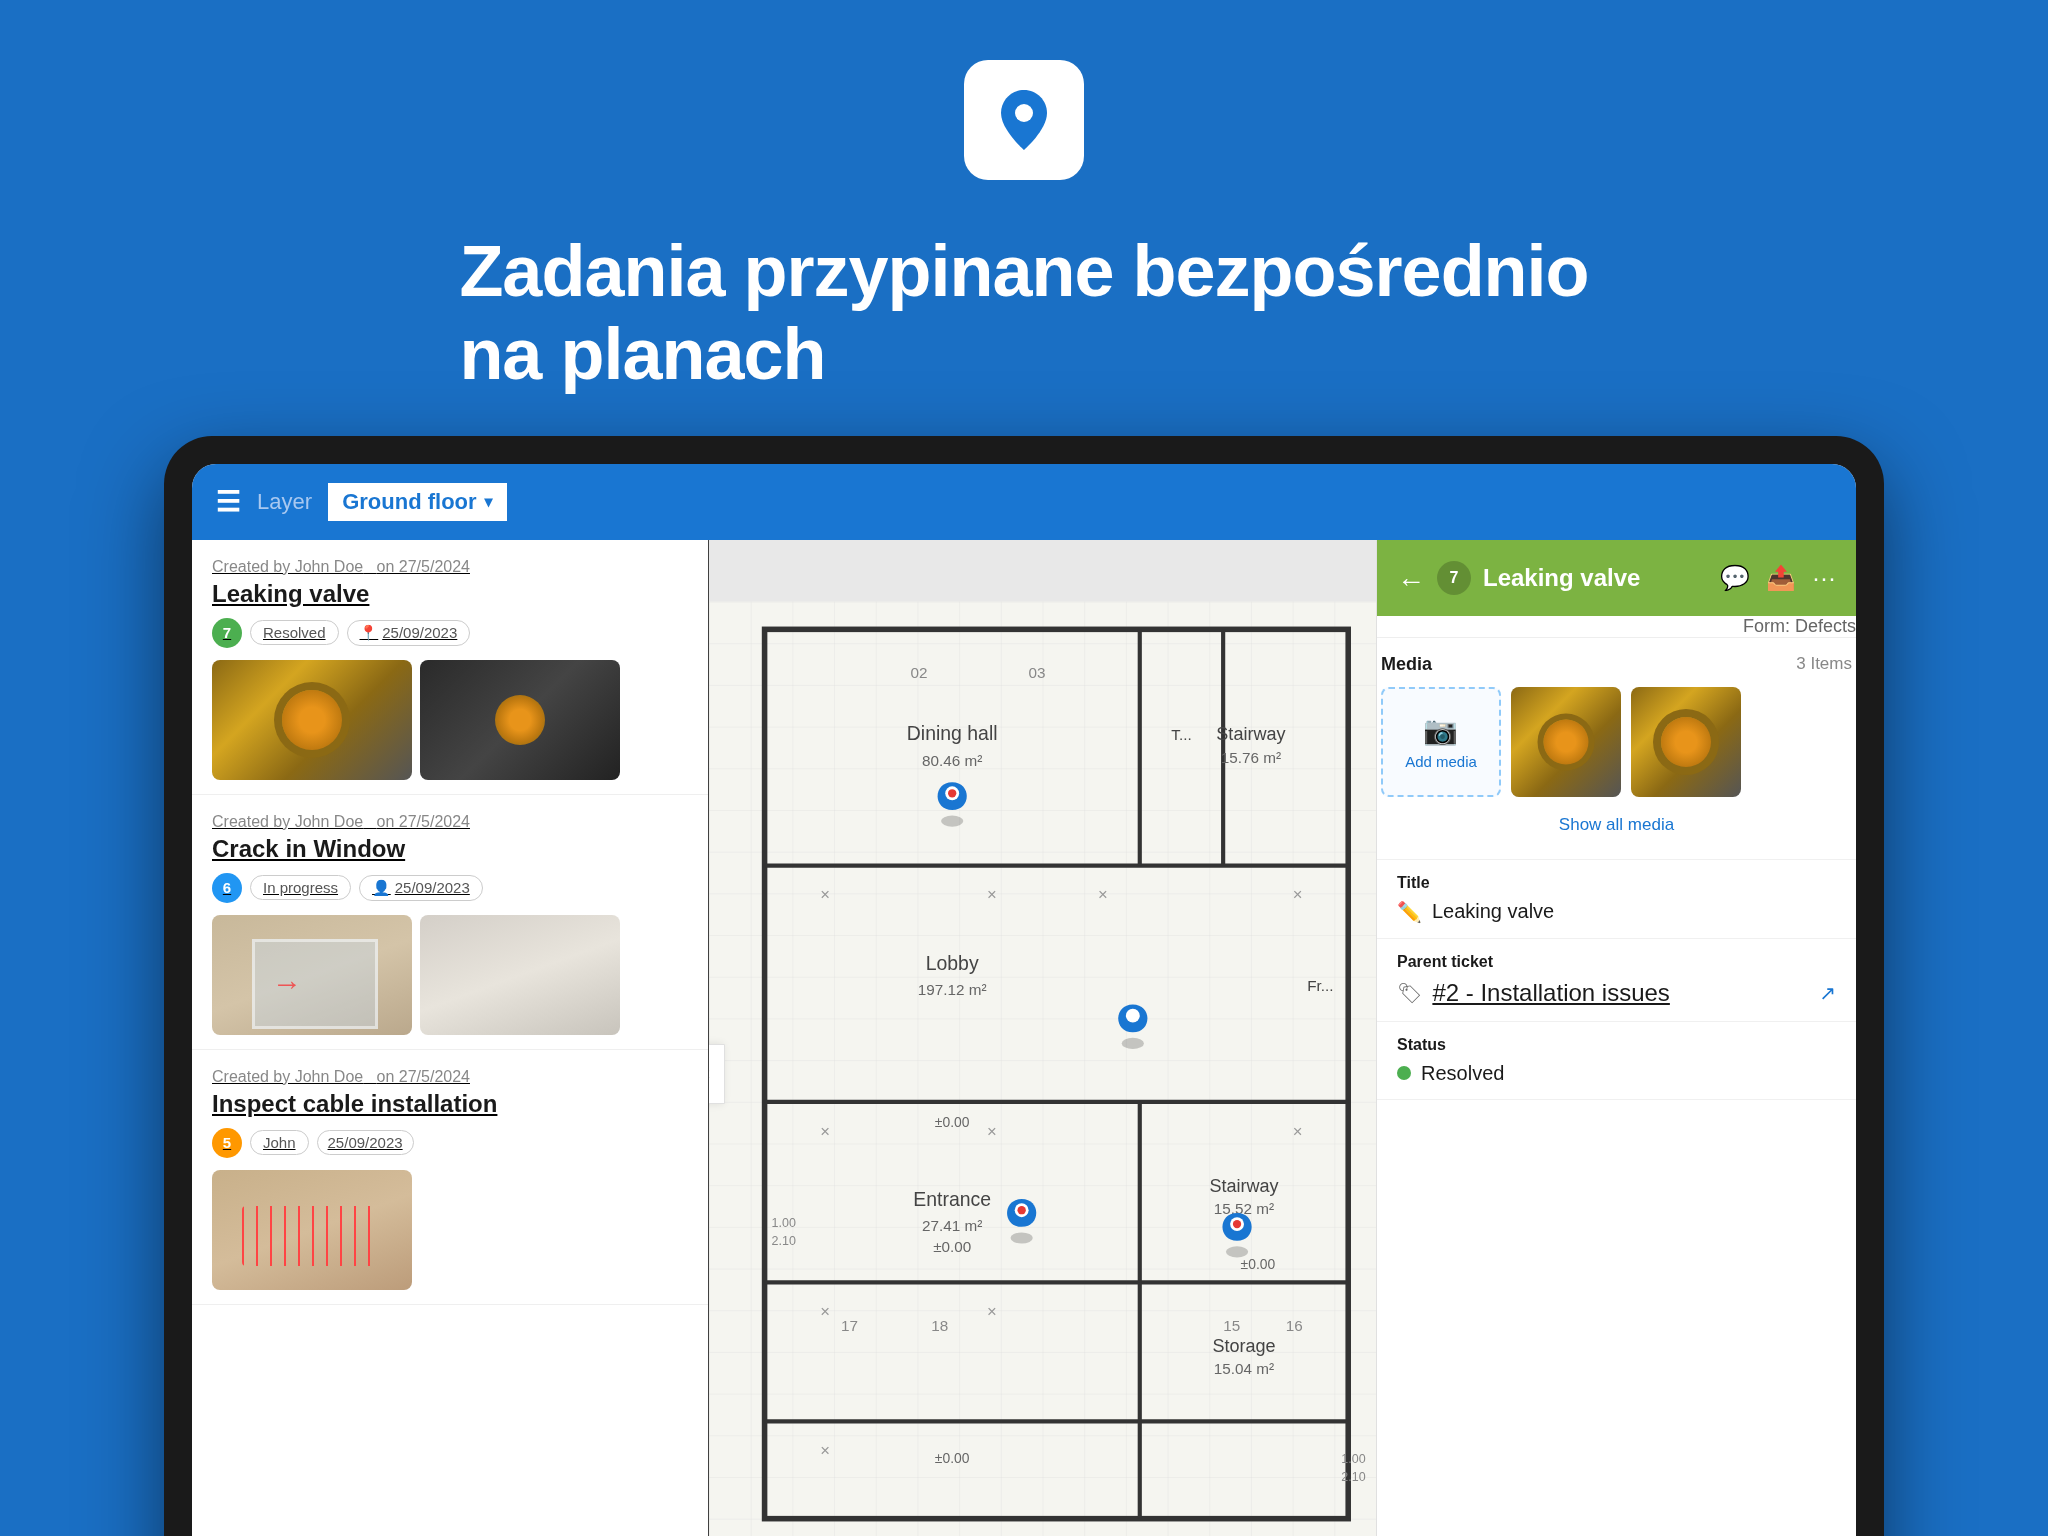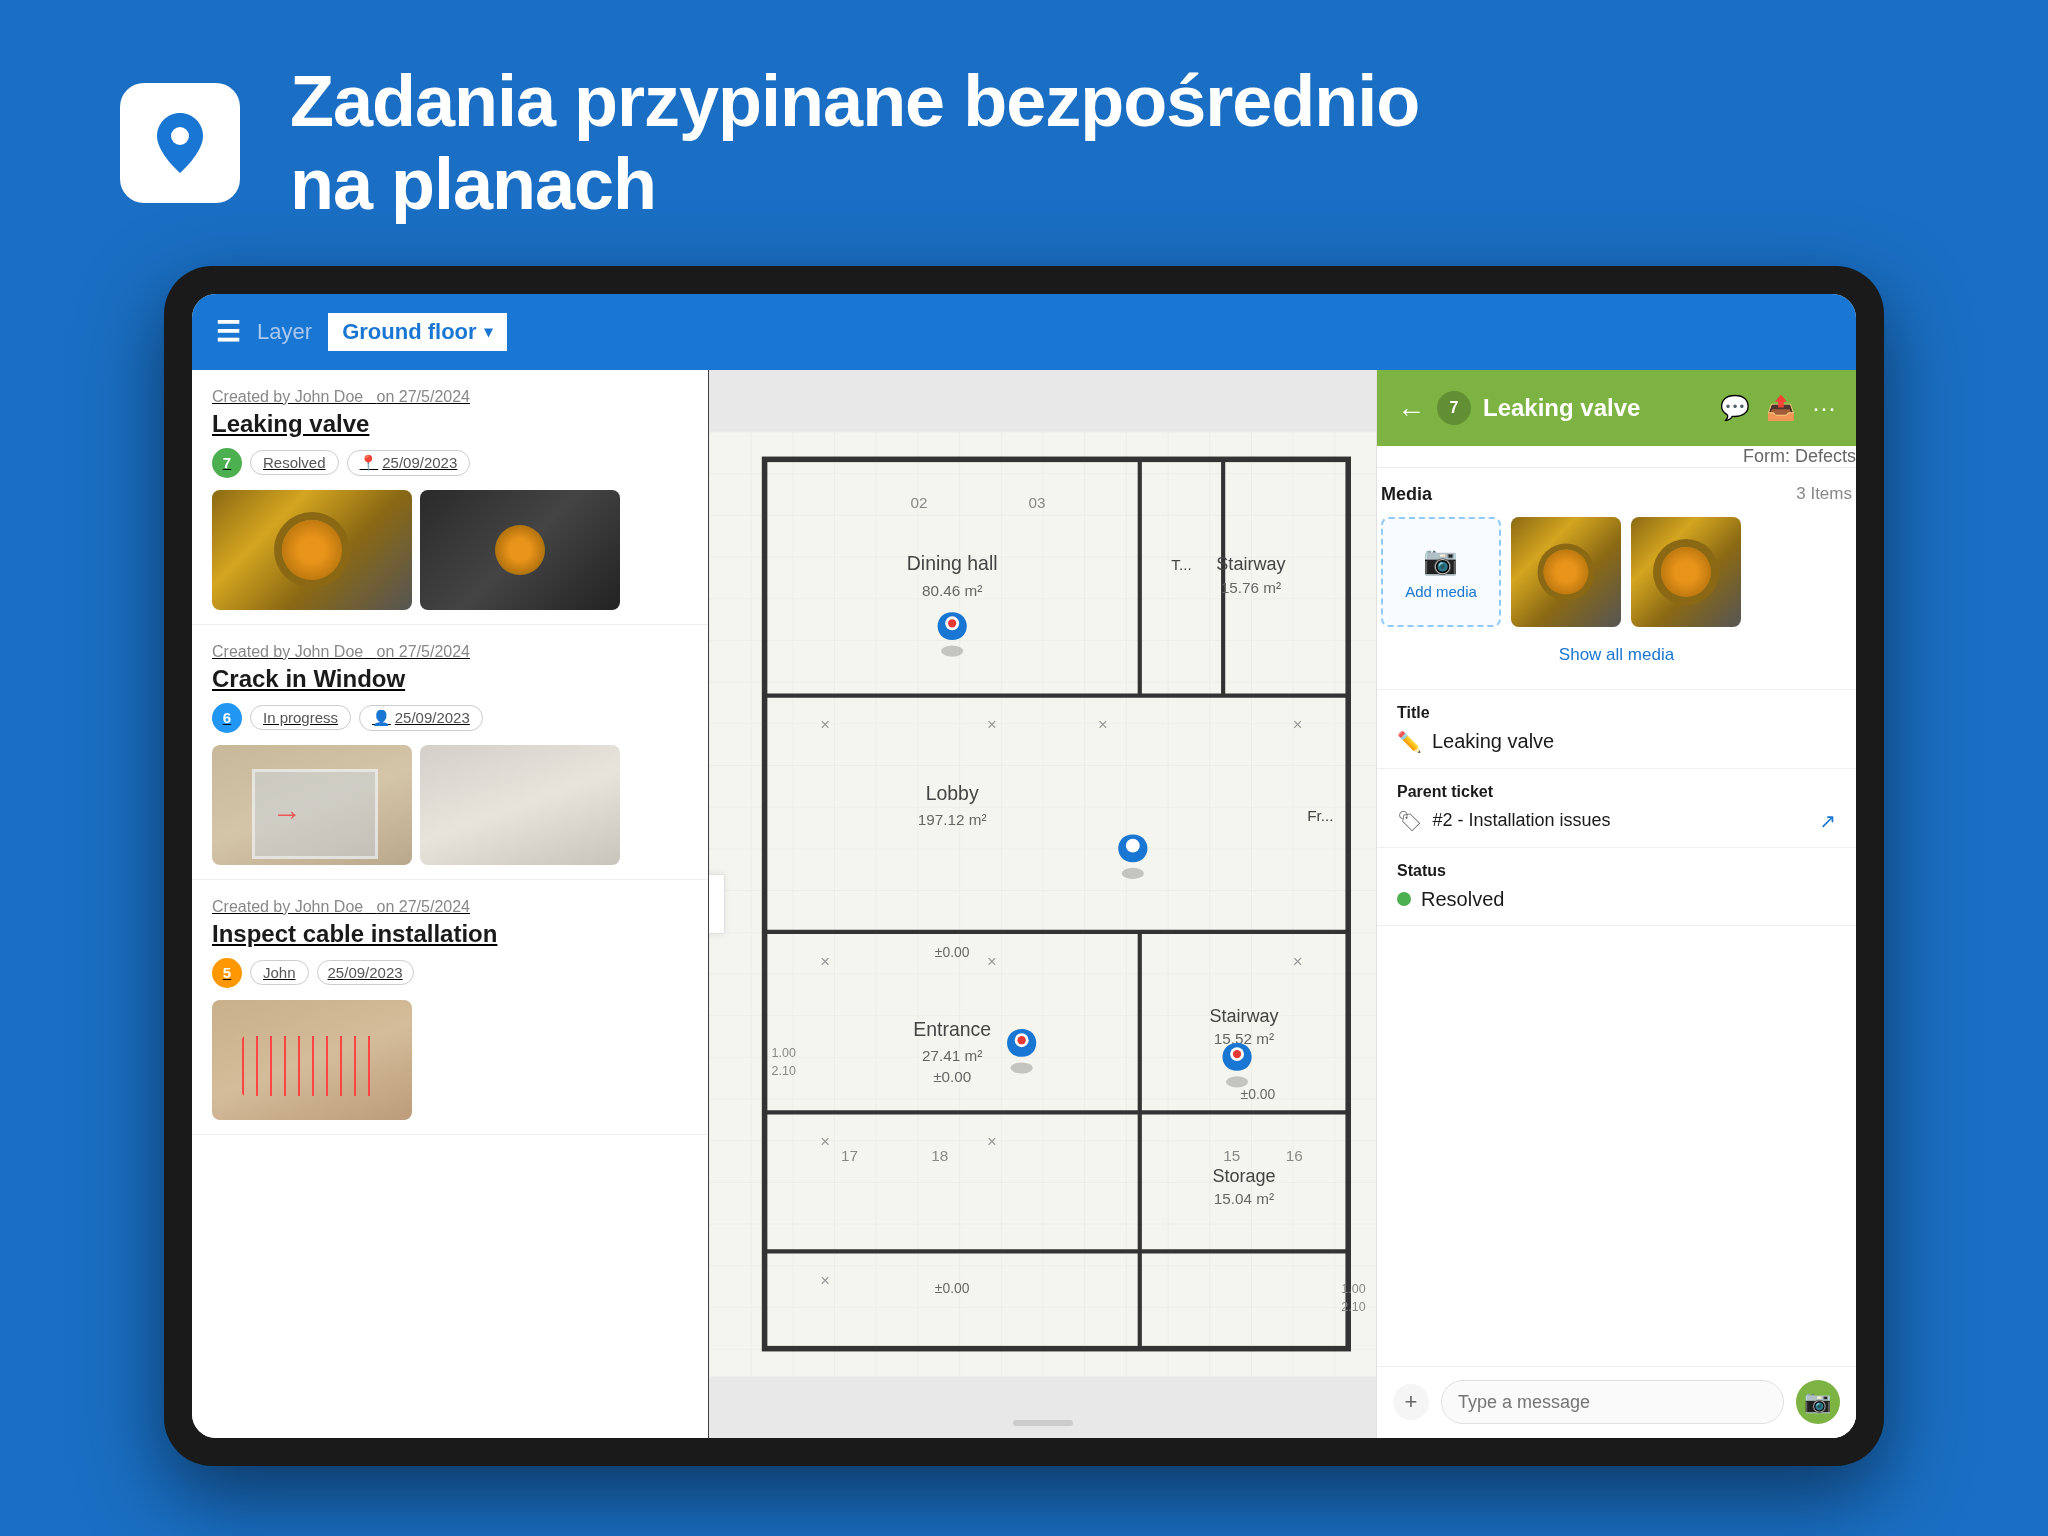--- a/index.html
+++ b/index.html
@@ -10,20 +10,21 @@
       overflow: hidden;
       font-family: -apple-system, BlinkMacSystemFont, 'Segoe UI', sans-serif;
     }
 
     
     .header {
       display: flex;
       align-items: center;
       padding: 60px 120px 40px 120px;
       gap: 50px;
+      flex-direction: column;
     }
     .header-logo {
       width: 120px;
       height: 120px;
       background: white;
       border-radius: 24px;
       display: flex;
       align-items: center;
       justify-content: center;
       flex-shrink: 0;
@@ -447,23 +448,24 @@
     .parent-value-row {
       display: flex;
       align-items: center;
       gap: 10px;
     }
     .tag-icon {
       color: #666;
       font-size: 20px;
     }
     .parent-value {
-      font-size: 18px;
+      font-size: 24px;
       color: #1a1a1a;
       flex: 1;
+      text-decoration: underline;
     }
     .external-link-icon {
       color: #1976d2;
       font-size: 20px;
     }
 
     
     .status-section {
       padding: 14px 20px;
       border-bottom: 1px solid #f0f0f0;

